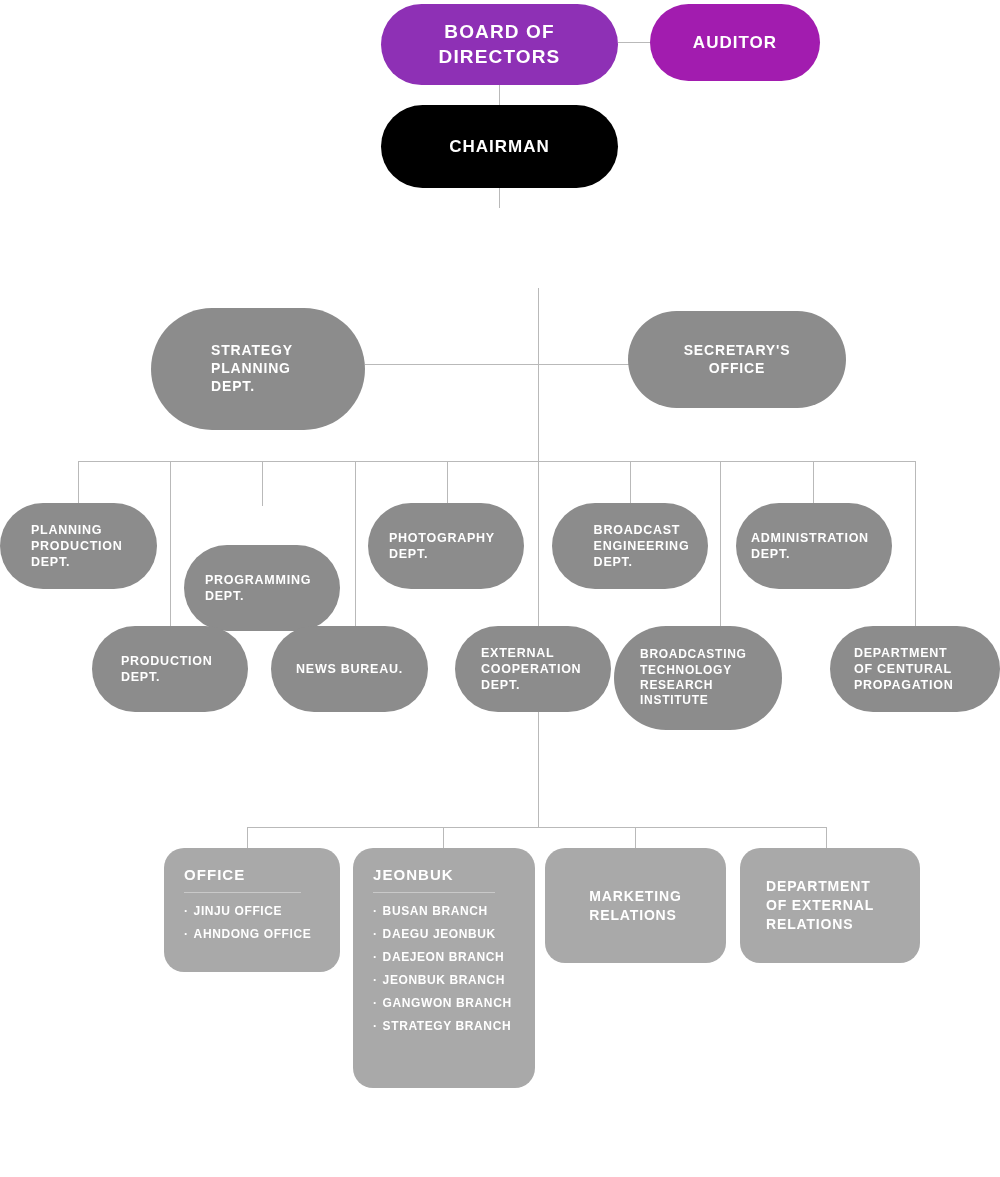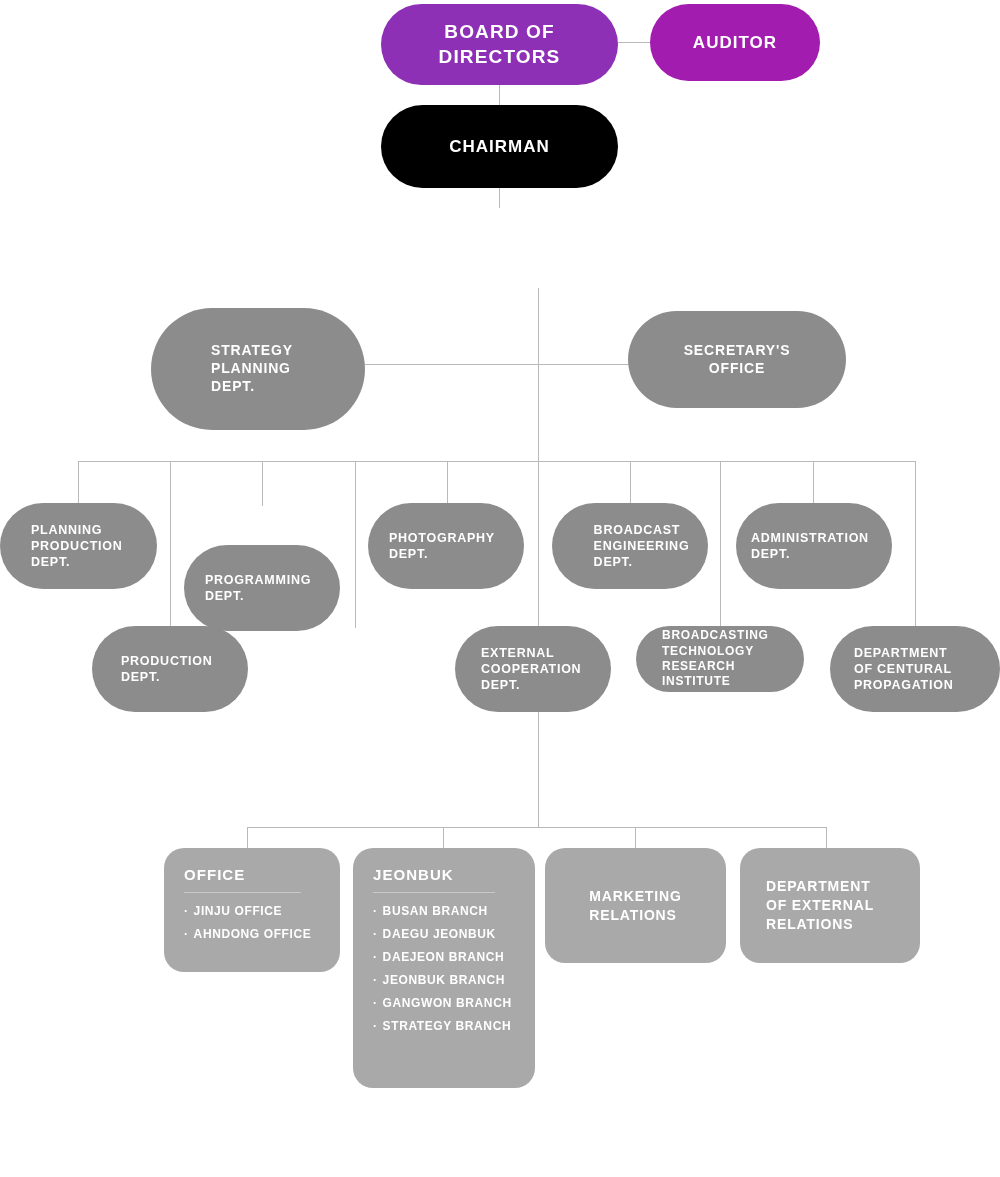--- a/index.html
+++ b/index.html
@@ -206,28 +206,31 @@
   <div class="node pill left c-gray t-sm" style="left:736px; top:503px; width:156px; height:86px; padding-left:15px;">
     <span class="label">ADMINISTRATION
 DEPT.</span>
   </div>
 
   <div class="node pill left c-gray t-sm" style="left:92px; top:626px; width:156px; height:86px; padding-left:29px;">
     <span class="label">PRODUCTION
 DEPT.</span>
   </div>
 
+  <div class="node pill center c-gray t-sm" style="left:271px; top:626px; width:157px; height:86px;">
+    <span class="label">NEWS BUREAU.</span>
+  </div>
 
   <div class="node pill left c-gray t-sm" style="left:455px; top:626px; width:156px; height:86px; padding-left:26px;">
     <span class="label">EXTERNAL
 COOPERATION
 DEPT.</span>
   </div>
 
-  <div class="node pill left c-gray t-xs" style="left:636px; top:626px; width:168px; height:66px; padding-left:26px;">
+  <div class="node pill left c-gray t-xs" style="left:614px; top:626px; width:168px; height:104px; padding-left:26px;">
     <span class="label">BROADCASTING
 TECHNOLOGY
 RESEARCH
 INSTITUTE</span>
   </div>
 
   <div class="node pill left c-gray t-sm" style="left:830px; top:626px; width:170px; height:86px; padding-left:24px;">
     <span class="label">DEPARTMENT
 OF CENTURAL
 PROPAGATION</span>

